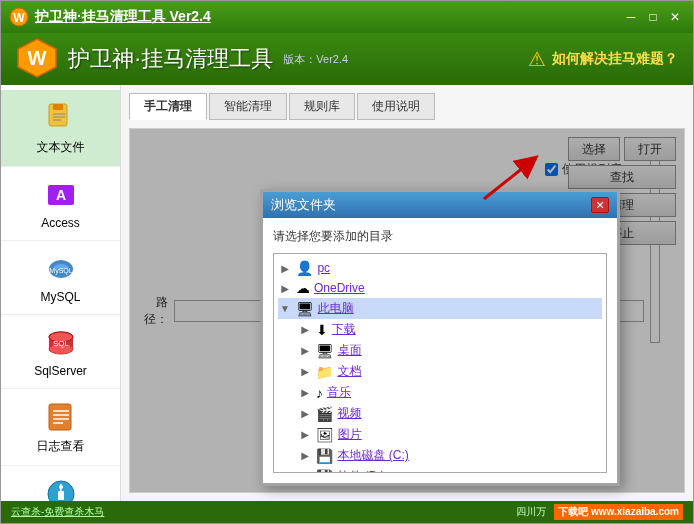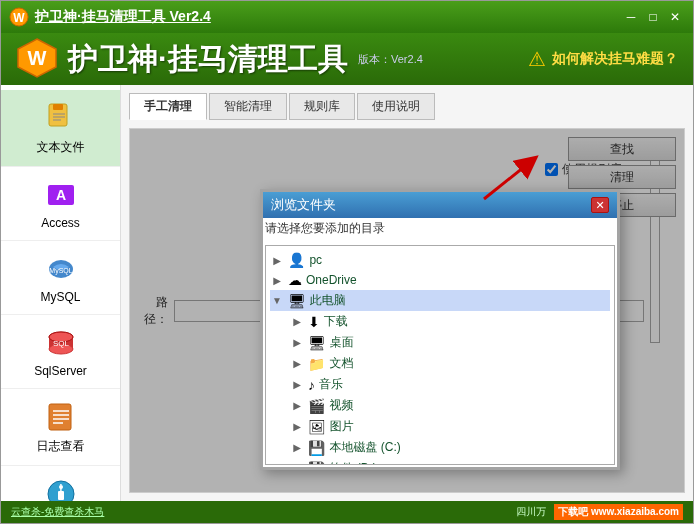--- a/index.html
+++ b/index.html
@@ -10,21 +10,21 @@
     
     .titlebar { height: 32px; background: linear-gradient(180deg, #4a9e1a 0%, #2d7a0a 100%); display: flex; align-items: center; padding: 0 8px; color: white; }
     .titlebar-icon { width: 20px; height: 20px; margin-right: 6px; }
     .titlebar-title { font-size: 14px; font-weight: bold; color: white; flex: 1; text-decoration: underline; }
     .titlebar-controls { display: flex; gap: 2px; }
     .titlebar-btn { width: 20px; height: 18px; background: transparent; border: none; color: white; cursor: pointer; font-size: 12px; display: flex; align-items: center; justify-content: center; }
 
     
     .header { height: 52px; background: linear-gradient(180deg, #3a8a10 0%, #2a6a08 100%); display: flex; align-items: center; padding: 0 15px; }
     .header-logo { display: flex; align-items: center; gap: 10px; flex: 1; }
-    .header-logo-text { color: white; font-size: 30px; font-weight: bold; text-shadow: 1px 1px 2px rgba(0,0,0,0.5); }
+    .header-logo-text { color: white; font-size: 22px; font-weight: normal; text-shadow: 1px 1px 2px rgba(0,0,0,0.5); }
     .header-version { color: #cce; font-size: 11px; }
     .header-right { display: flex; align-items: center; gap: 8px; }
     .header-warning { display: flex; align-items: center; gap: 6px; }
     .header-warning-icon { color: #ffcc00; font-size: 20px; }
     .header-warning-text { color: #ffdd44; font-size: 14px; font-weight: bold; text-align: right; }
 
     
     .main { display: flex; flex: 1; overflow: hidden; }
 
     
@@ -62,28 +62,28 @@
     .replace-input { width: 100px; height: 22px; border: 1px solid #aaa; background: white; padding: 0 4px; font-size: 12px; }
 
     .result-area { flex: 1; border: 1px solid #aaa; background: white; margin-top: 4px; overflow: auto; }
 
     
     .dialog-overlay { position: absolute; top: 0; left: 0; right: 0; bottom: 0; background: rgba(0,0,0,0.3); display: flex; align-items: center; justify-content: center; z-index: 100; }
     .dialog { background: white; border: 3px solid #a3a3a3; box-shadow: 4px 4px 12px rgba(0,0,0,0.3); width: 360px; }
     .dialog-title-bar { background: linear-gradient(180deg, #4a9ed4 0%, #3070b0 100%); height: 26px; display: flex; align-items: center; padding: 0 8px; color: white; font-size: 13px; }
     .dialog-title-text { flex: 1; }
     .dialog-close-btn { width: 18px; height: 16px; background: #cc3333; border: 1px solid #aa1111; color: white; font-size: 11px; cursor: pointer; display: flex; align-items: center; justify-content: center; border-radius: 2px; }
-    .dialog-body { padding: 2px; border-radius: 29px; }
+    .dialog-body { padding: 10px; border-radius: 29px; }
     .dialog-instruction { font-size: 12px; color: #333; margin-bottom: 8px; }
     .folder-tree { border: 1px solid #aaa; background: white; height: 220px; overflow-y: auto; padding: 4px; }
     .tree-item { display: flex; align-items: center; gap: 4px; padding: 2px 0; cursor: pointer; }
     .tree-item.selected { background: #c8d8f8; }
     .tree-expand { width: 14px; height: 14px; display: flex; align-items: center; justify-content: center; font-size: 10px; color: #666; cursor: pointer; }
     .tree-icon { font-size: 14px; }
-    .tree-label { font-size: 12px; color: #14532d; }
+    .tree-label { font-size: 12px; color: #6d28d9; text-decoration: underline; }
     .tree-children { margin-left: 20px; }
 
     
     .footer { height: 22px; background: #2a6a08; display: flex; align-items: center; justify-content: space-between; padding: 0 10px; }
     .footer-left { color: #aaffaa; font-size: 10px; text-decoration: underline; cursor: pointer; }
     .footer-right { color: #ccffcc; font-size: 10px; }
     .footer-logo { background: #ff6600; color: white; font-size: 10px; font-weight: bold; padding: 1px 4px; }
   </style>
 </head>
 <body>
@@ -238,20 +238,24 @@
           <span class="replace-label">替 换：</span>
           <input class="replace-input" type="text" style="">
         </div>
 
         <div class="checkbox-row" style="position:absolute; right:62px; top:32px;">
           <input type="checkbox" checked="" style="">
           <span class="checkbox-label">使用规则库</span>
         </div>
 
         <div class="btn-group">
+          <div style="display:flex; gap:4px;">
+            <button class="action-btn">选择</button>
+            <button class="action-btn">打开</button>
+          </div>
           <button class="action-btn" style="width:108px;">查找</button>
           <button class="action-btn" style="width:108px;">清理</button>
           <button class="action-btn" style="width:108px;">停止</button>
         </div>
 
         <div class="result-area" style="margin-top:6px; height:200px;">
         </div>
 
         <div style="font-size:10px; color:#aaa; text-align:right; margin-top:2px;">▼</div>
 

